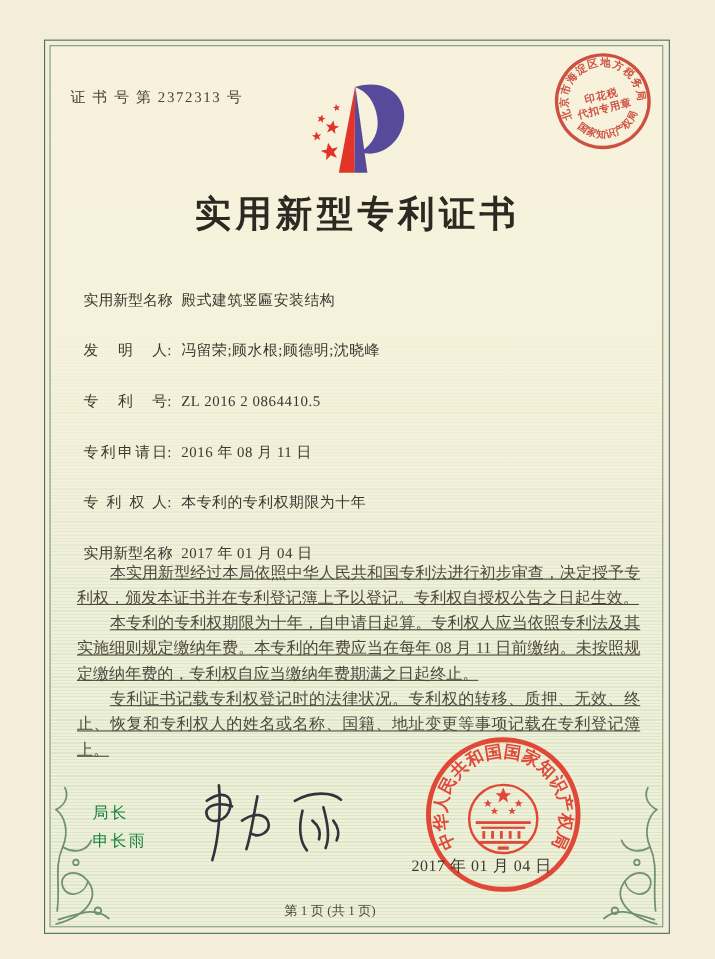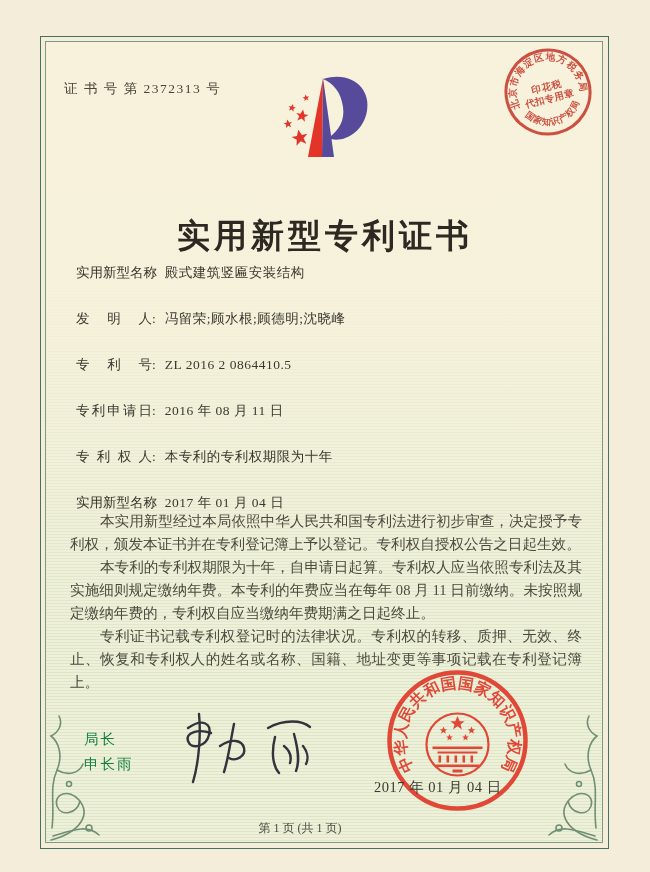--- a/index.html
+++ b/index.html
@@ -23,29 +23,29 @@
         rgba(248,242,220,.88) 30%,
         rgba(246,241,219,.55) 48%,
         rgba(244,241,219,.22) 62%,
         rgba(244,242,222,0) 78%),
       repeating-linear-gradient(180deg,#dee6c8 0px,#dee6c8 1px,#eef0da 1px,#eef0da 3px);
   }
   
   .cert-no{left:64px;top:80px;font-size:13.5px;color:#474538;letter-spacing:1.5px;}
   .title{
     left:0;right:0;top:172px;text-align:center;
-    font-size:33px;letter-spacing:4px;color:#2d2922;font-weight:700;margin-top:42px;
+    font-size:33px;letter-spacing:4px;color:#2d2922;font-weight:700;
   }
   .fields{left:76px;top:264px;width:460px;}
   .field-row{height:21px;margin-bottom:25px;font-size:13.5px;color:#3a382f;white-space:nowrap;}
   .f-label{display:inline-block;width:76px;text-align:justify;text-align-last:justify;}
   .f-colon{display:inline-block;margin-right:9px;}
   .f-value{letter-spacing:.5px;}
   .paragraphs{left:70px;top:510px;width:512px;font-size:14.6px;line-height:23px;color:#4c4a3f;text-align:justify;}
-  .paragraphs p{margin:0;text-indent:2.05em;}
+  .paragraphs p{margin:0;text-indent:2.05em;text-decoration:underline;}
   .director{left:84px;top:730px;font-size:14.5px;color:#15803d;}
   .director div{height:25px;letter-spacing:2px;}
   .seal-date{left:374px;top:778px;font-size:14.5px;color:#3c3a30;letter-spacing:.5px;z-index:6;}
   .footer{left:190px;top:820px;width:220px;text-align:center;font-size:12px;color:#4c4a40;}
   svg{display:block;}
   .z5{z-index:5;}
 </style>
 </head>
 <body>
 

